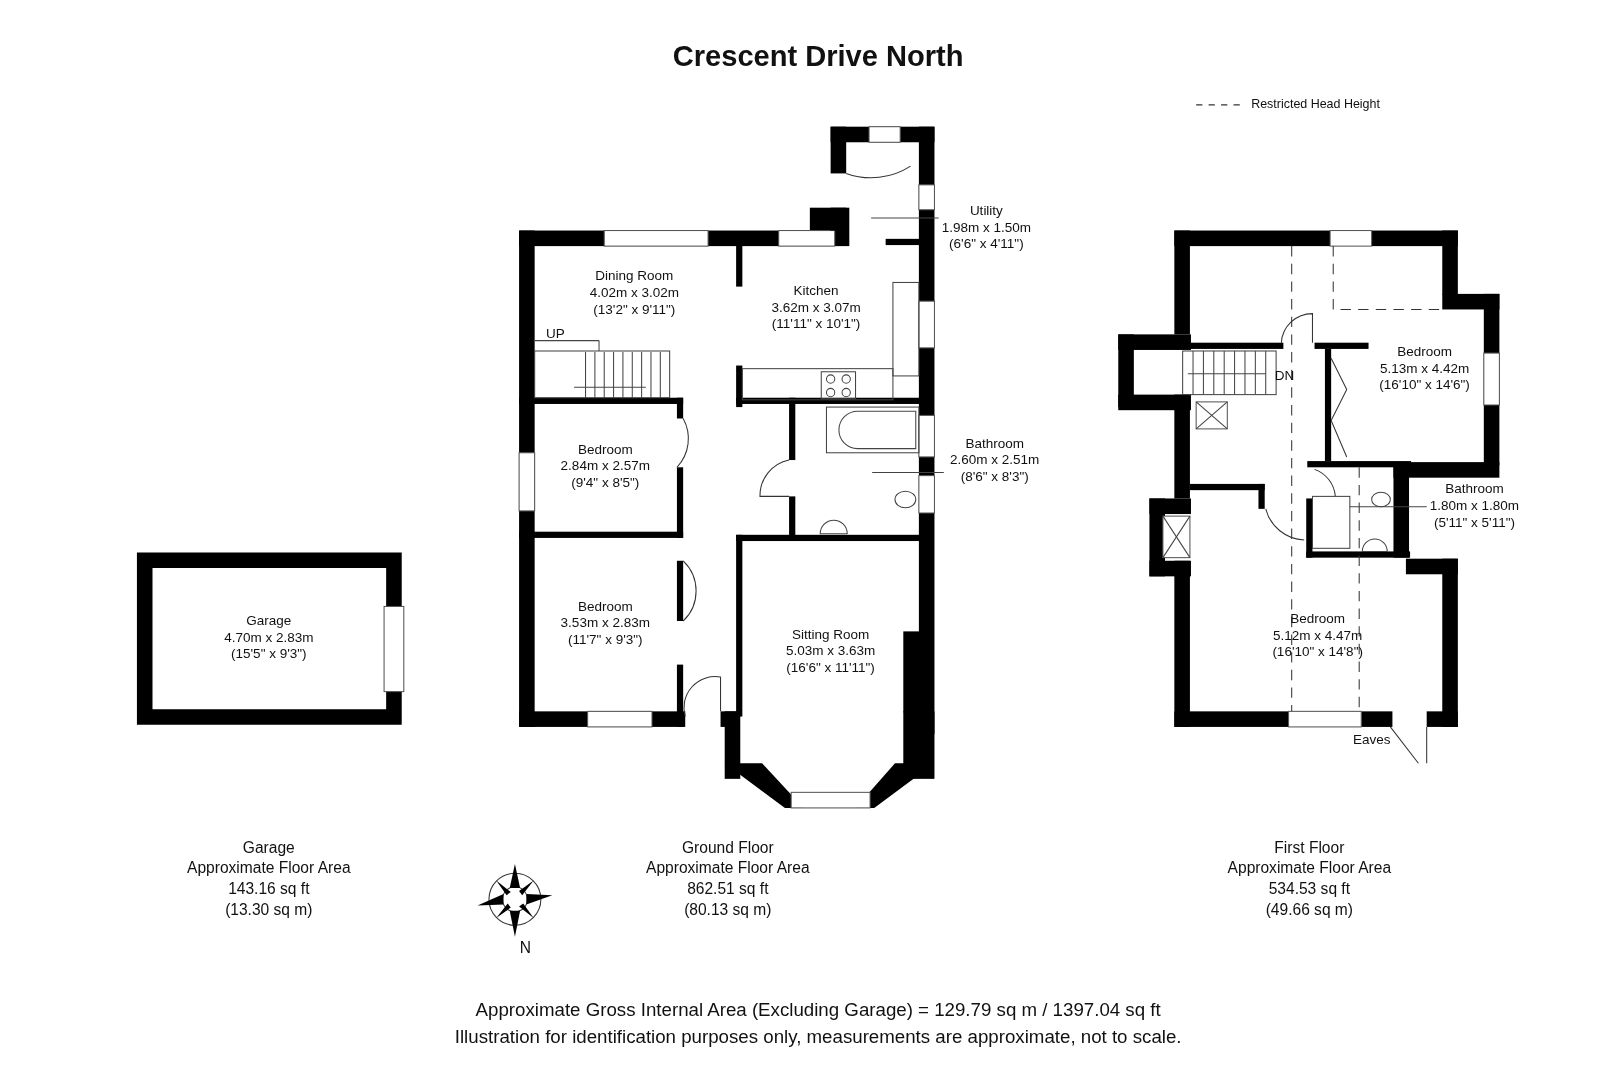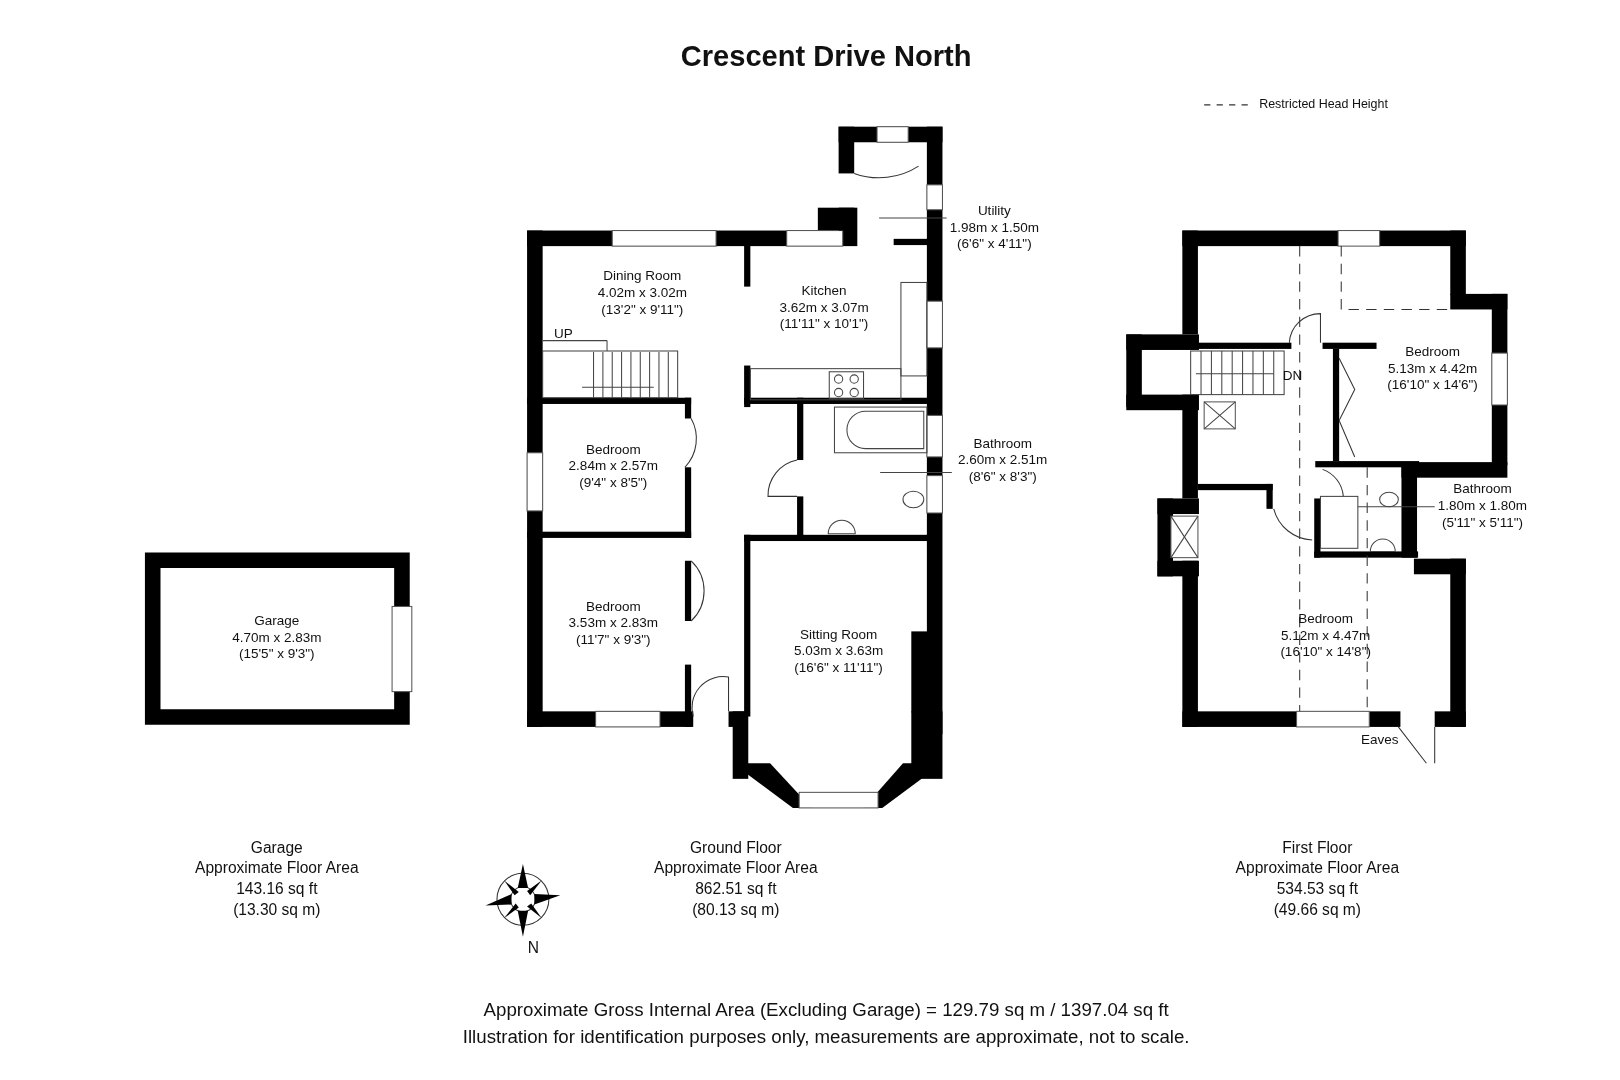--- a/index.html
+++ b/index.html
@@ -1,17 +1,17 @@
 <!DOCTYPE html>
 <html><head>
 <meta charset="utf-8">
 <style>
   html, body { margin:0; padding:0; background:#ffffff; }
   body { width:1620px; height:1080px; overflow:hidden; position:relative; font-family:"Liberation Sans", sans-serif; color:#000; }
-  #stage { position:absolute; left:12px; top:0; width:1348px; height:1080px; }
+  #stage { position:absolute; left:4px; top:0; width:1348px; height:1080px; }
   svg text { font-family:"Liberation Sans", sans-serif; fill:#111; }
   .wall { fill:#000; }
   .win { fill:#fff; stroke:#555; stroke-width:1; }
   .thin { fill:none; stroke:#444; stroke-width:1; }
   .dash { fill:none; stroke:#333; stroke-width:1; stroke-dasharray:10 7; }
   .door { fill:none; stroke:#333; stroke-width:1; }
   .lbl { font-size:13px; text-anchor:middle; }
   .area { font-size:15px; text-anchor:middle; }
   .title { font-size:28px; font-weight:bold; text-anchor:middle; }
   .foot { font-size:18px; text-anchor:middle; }

